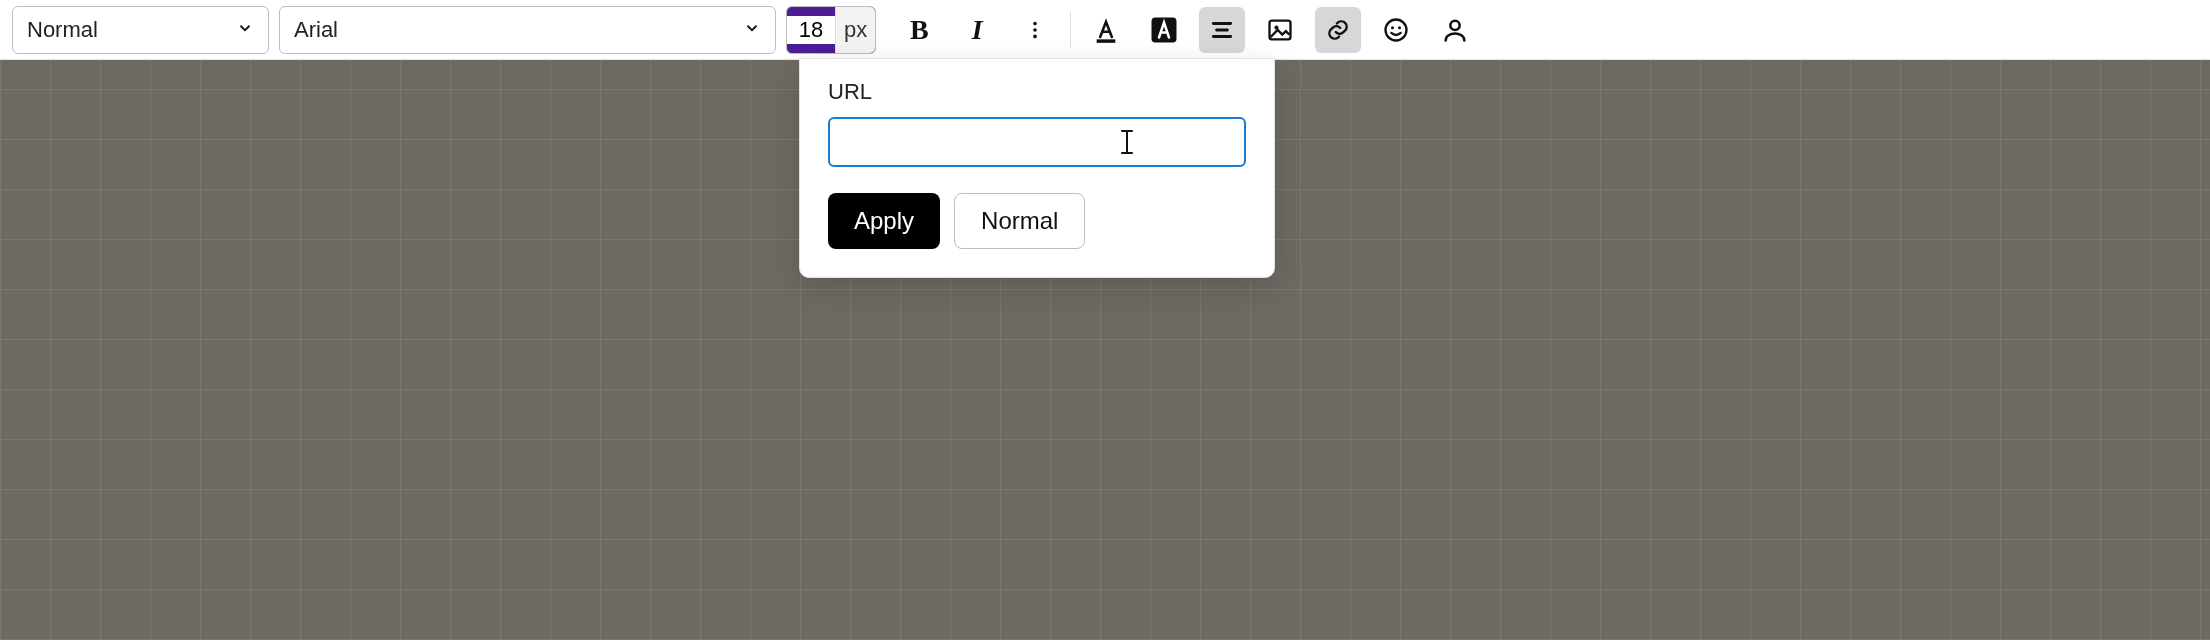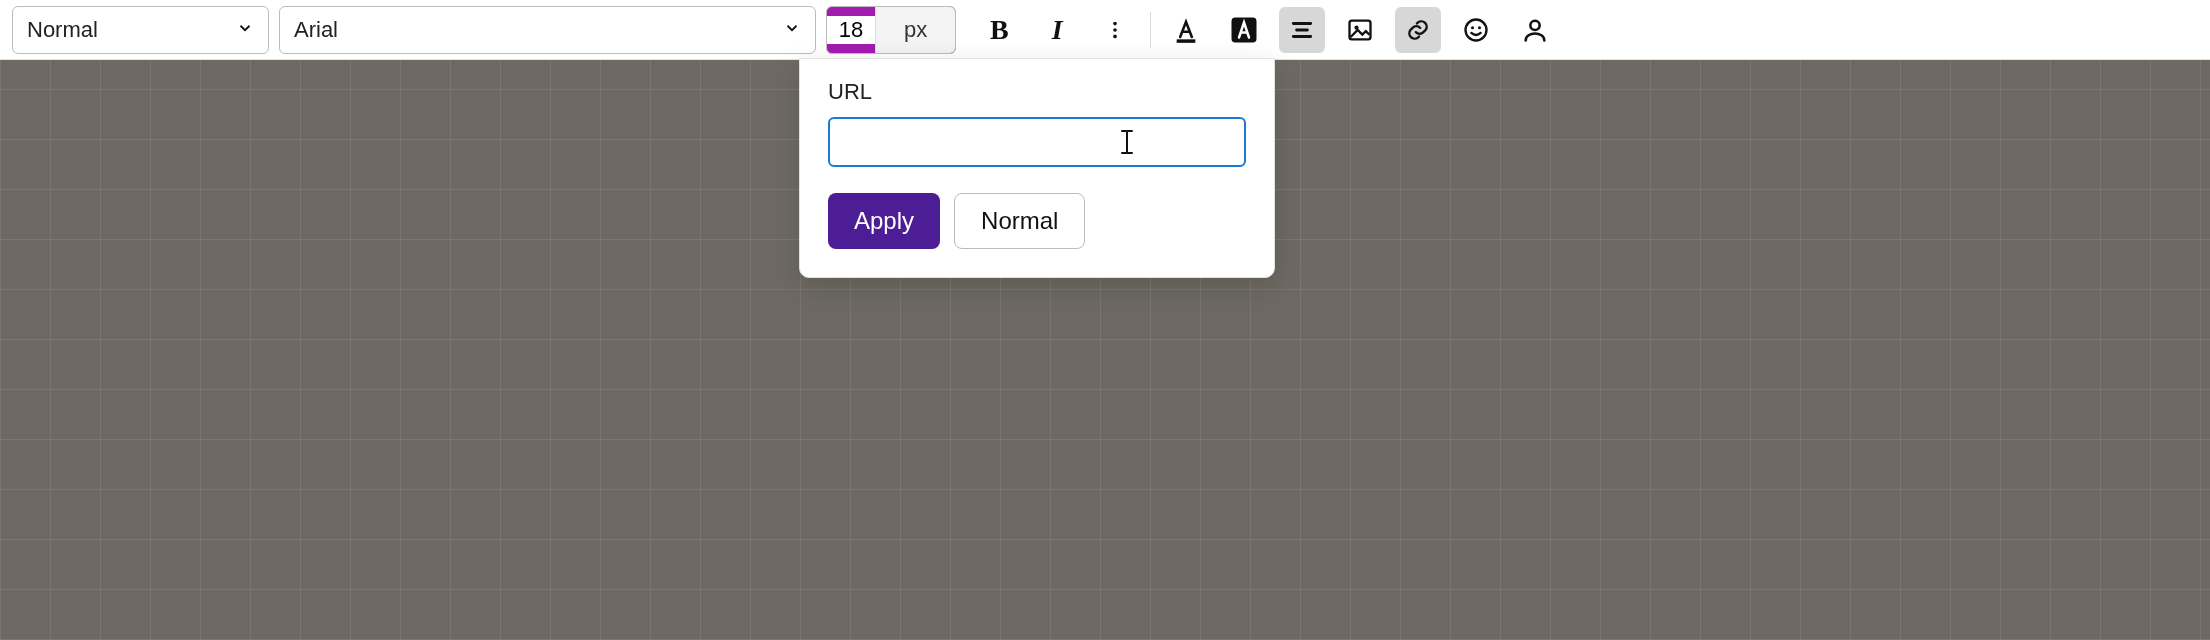--- a/index.html
+++ b/index.html
@@ -31,41 +31,41 @@
     border-radius: 6px;
     height: 48px;
     padding: 0 14px;
     background: #fff;
     cursor: pointer;
     font-size: 22px;
     color: #222;
   }
   .select .chev { margin-left: 12px; }
   .sel-style { width: 257px; }
-  .sel-font  { width: 537px; }
+  .sel-font  { width: 497px; }
 
   .numbox {
     display: flex;
     align-items: center;
     border: 1.5px solid #bcbcbc;
     border-radius: 6px;
     height: 48px;
-    background: #a21caf;
+    background: #4c1d95;
     overflow: hidden;
   }
   .numbox .num {
     width: 48px;
     text-align: center;
     font-size: 22px;
     border: none;
     outline: none;
     background: #fff;
   }
   .numbox .unit {
-    padding: 0 28px;
+    padding: 0 8px;
     font-size: 22px;
     color: #333;
     background: #f3f3f3;
     height: 100%;
     display: flex;
     align-items: center;
     border-left: 1px solid #dcdcdc;
   }
 
   .tbgroup {
@@ -258,21 +258,21 @@
     padding: 0 26px;
     border-radius: 8px;
     font-size: 24px;
     cursor: pointer;
     display: flex;
     align-items: center;
     justify-content: center;
     font-family: inherit;
   }
   .btn-primary {
-    background: #4c1d95;
+    background: #000000;
     color: #fff;
     border: none;
   }
   .btn-secondary {
     background: #fff;
     color: #111;
     border: 1.5px solid #bcbcbc;
   }
 </style>
 </head>

